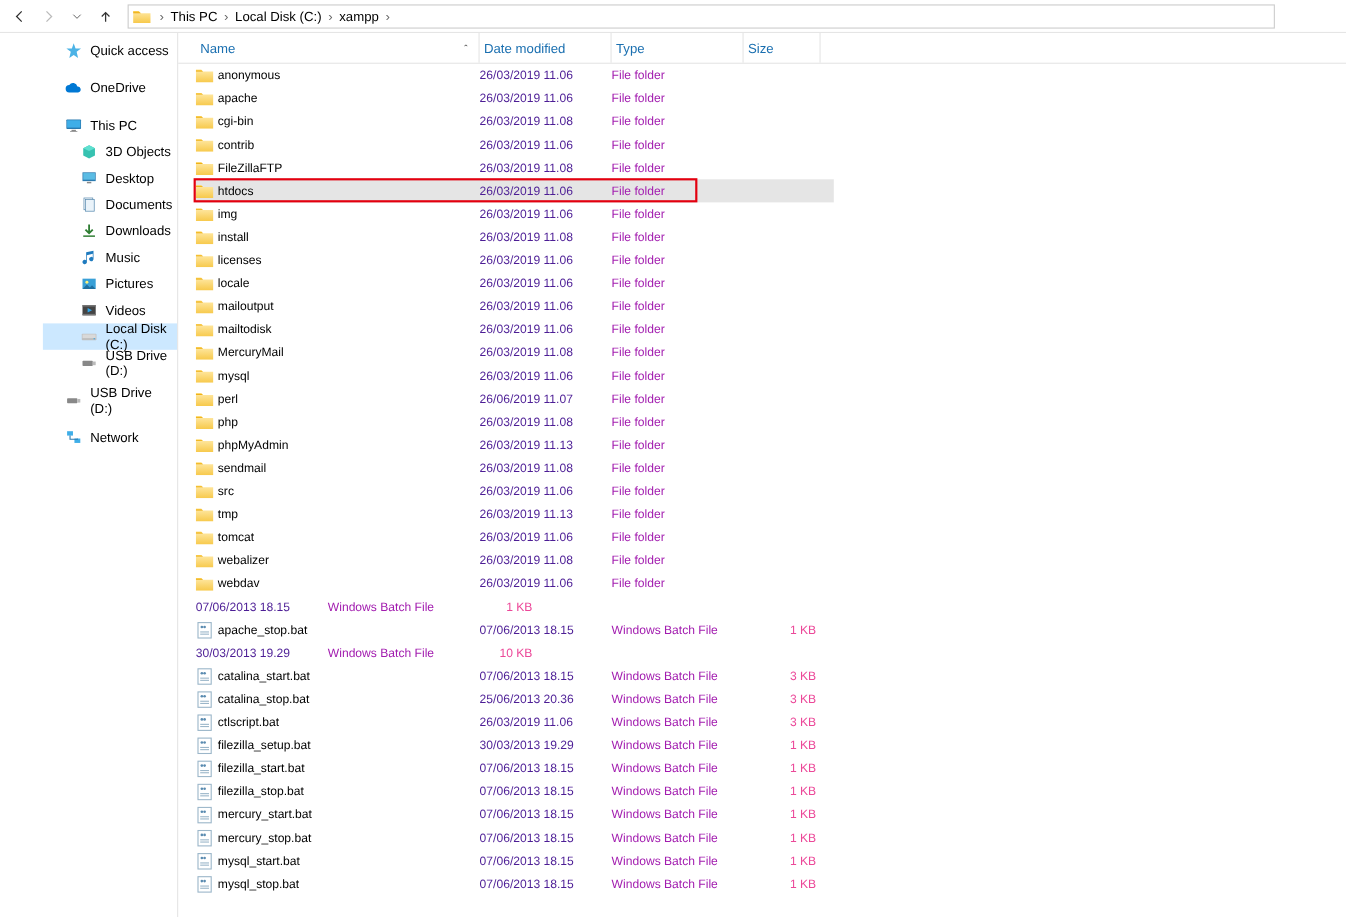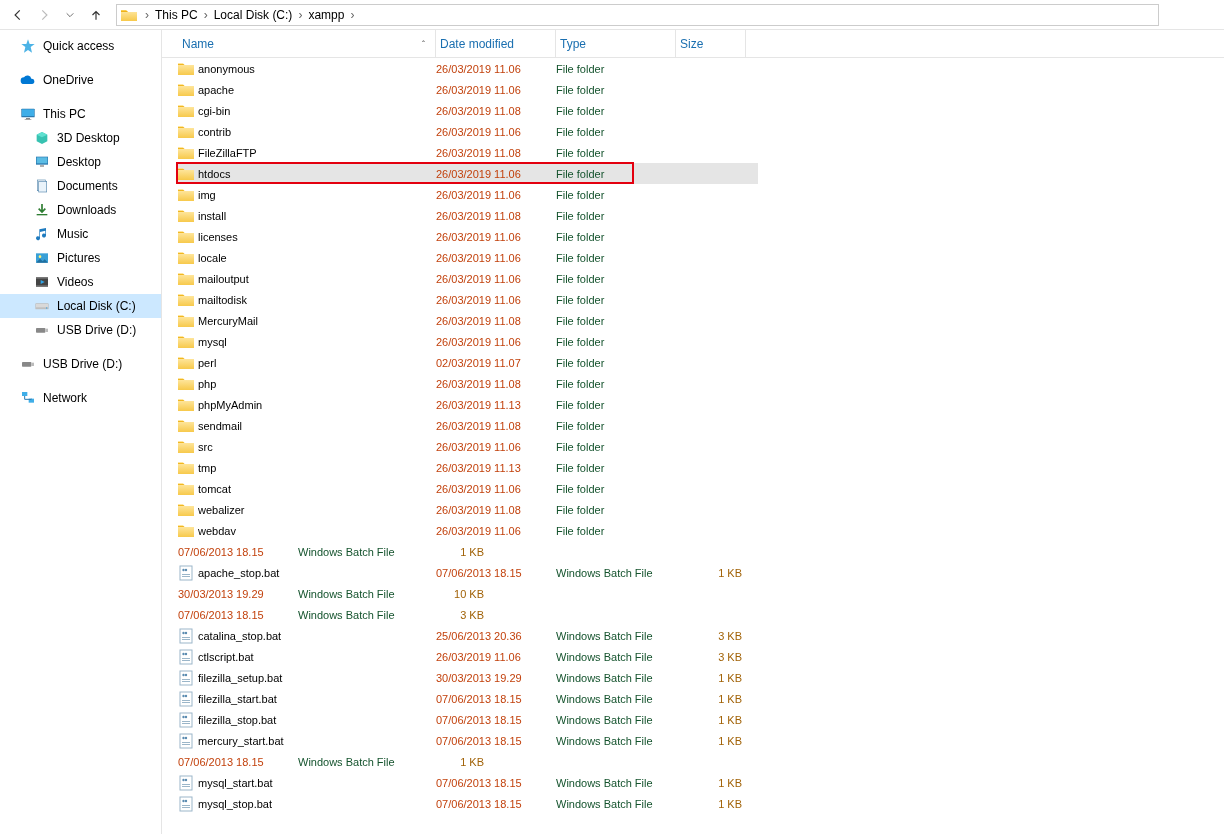--- a/index.html
+++ b/index.html
@@ -8,42 +8,42 @@
   .address-bar { height: 30px; display: flex; align-items: center; border-bottom: 1px solid #e5e5e5; background: #fff; padding: 0 6px; gap: 2px; }
   .nav-btn { width: 24px; height: 24px; display: flex; align-items: center; justify-content: center; color: #555; cursor: default; }
   .nav-btn.disabled { color: #bbb; }
   .breadcrumb-box { display: flex; align-items: center; border: 1px solid #ccc; height: 22px; margin-left: 6px; flex: 0 0 auto; padding-right: 800px; background:#fff; }
   .folder-mini { width: 16px; height: 16px; margin: 0 4px; }
   .bc-arrow { color: #666; padding: 0 4px; display:inline-flex; align-items:center;}
   .bc-item { padding: 0 2px; }
   
   .main { display: flex; height: calc(834px - 30px); }
   
-  .sidebar { width: 162px; border-right: 1px solid #e5e5e5; padding-top: 4px; overflow:hidden; }
+  .sidebar { width: 162px; border-right: 1px solid #e5e5e5; padding-top: 4px; overflow:hidden;padding-left:39px; }
   .side-group { margin-bottom: 10px; }
   .side-item { display: flex; align-items: center; height: 24px; padding-left: 20px; gap: 7px; cursor: default; }
   .side-item.indent { padding-left: 34px; }
   .side-item.selected { background: #cce8ff; }
   .side-ico { width: 16px; height: 16px; display:flex; align-items:center; justify-content:center; }
   
   .content { flex: 1; display: flex; flex-direction: column; }
   .col-headers { height: 28px; display: flex; align-items: center; border-bottom: 1px solid #e5e5e5; font-size: 12px; color: #1a6fb0; padding-left: 16px; }
   .col-headers .col { border-right: 1px solid #e5e5e5; height: 100%; display: flex; align-items: center; padding-left: 4px; }
   .col-name { width: 258px; }
   .col-date { width: 120px; }
   .col-type { width: 120px; }
   .col-size { width: 70px; justify-content:flex-start; }
   .sort-caret { margin-left: auto; margin-right:10px; color:#555; font-size:9px;}
   
   .file-list { flex: 1; overflow: hidden; padding-left: 16px; }
   .row { display: flex; align-items: center; height: 21px; font-size: 11px; }
   .row .c-name { width: 258px; display: flex; align-items: center; gap: 4px; }
-  .row .c-date { width: 120px; color: #c2410c; }
-  .row .c-type { width: 120px; color: #14532d; }
-  .row .c-size { width: 70px; color: #a16207; text-align: right; padding-right: 4px; }
+  .row .c-date { width: 120px; color: #4c1d95; }
+  .row .c-type { width: 120px; color: #a21caf; }
+  .row .c-size { width: 70px; color: #ec4899; text-align: right; padding-right: 4px; }
   .row.sel { background: #e5e5e5; }
   .row-wrap { position: relative; }
   
   svg { display:block; }
 </style>
 </head>
 <body>
 
 <svg width="0" height="0" style="position:absolute">
   <defs>
@@ -131,21 +131,21 @@
         <span>This PC</span>
       </div>
       <div id="thispc-children">
           <div class="side-item indent">
             <span class="side-ico">
               <svg width="16" height="16" viewBox="0 0 24 24">
                 <path d="M12 3l8 4v10l-8 4-8-4V7z" fill="#37c2b1"></path>
                 <path d="M12 3l8 4-8 4-8-4z" fill="#5fe0d0"></path>
               </svg>
             </span>
-            <span>3D Desktop</span>
+            <span>3D Objects</span>
           </div>
           <div class="side-item indent">
             <span class="side-ico">
               <svg width="16" height="16" viewBox="0 0 24 24">
                 <rect x="3" y="4" width="18" height="12" fill="#2a7ab0"></rect>
                 <rect x="4" y="5" width="16" height="9" fill="#5bbce4"></rect>
                 <rect x="9" y="17" width="6" height="2" fill="#888"></rect>
               </svg>
             </span>
             <span>Desktop</span>
@@ -489,21 +489,21 @@
           <div class="row">
             <div class="c-name">
               <span>
                 <svg width="16" height="13" viewBox="0 0 16 13">
                   <path d="M0 1.5h5l1.5 1.5H16V13H0z" fill="url(#fg)"></path>
                   <path d="M0 1.5h5l1.5 1.5H0z" fill="url(#fgt)"></path>
                 </svg>
               </span>
               <span>perl</span>
             </div>
-            <div class="c-date">02/03/2019 11.07</div>
+            <div class="c-date">26/06/2019 11.07</div>
             <div class="c-type">File folder</div>
             <div class="c-size"></div>
           </div>
         </div>
         <div class="row-wrap">
           <div class="row">
             <div class="c-name">
               <span>
                 <svg width="16" height="13" viewBox="0 0 16 13">
                   <path d="M0 1.5h5l1.5 1.5H16V13H0z" fill="url(#fg)"></path>
@@ -657,20 +657,32 @@
         </div>
         <div class="row-wrap">
           <div class="row">
             <div class="c-date">30/03/2013 19.29</div>
             <div class="c-type">Windows Batch File</div>
             <div class="c-size">10 KB</div>
           </div>
         </div>
         <div class="row-wrap">
           <div class="row">
+            <div class="c-name">
+              <span>
+                <svg width="16" height="16" viewBox="0 0 16 16">
+                  <rect x="2" y="1" width="12" height="14" fill="#fff" stroke="#9bb6c9"></rect>
+                  <circle cx="5.5" cy="5" r="1.2" fill="#5a8bb0"></circle>
+                  <circle cx="8" cy="5" r="1.2" fill="#5a8bb0"></circle>
+                  <rect x="4" y="9" width="8" height="1" fill="#9bb6c9"></rect>
+                  <rect x="4" y="11" width="8" height="1" fill="#9bb6c9"></rect>
+                </svg>
+              </span>
+              <span>catalina_start.bat</span>
+            </div>
             <div class="c-date">07/06/2013 18.15</div>
             <div class="c-type">Windows Batch File</div>
             <div class="c-size">3 KB</div>
           </div>
         </div>
         <div class="row-wrap">
           <div class="row">
             <div class="c-name">
               <span>
                 <svg width="16" height="16" viewBox="0 0 16 16">
@@ -778,20 +790,32 @@
               </span>
               <span>mercury_start.bat</span>
             </div>
             <div class="c-date">07/06/2013 18.15</div>
             <div class="c-type">Windows Batch File</div>
             <div class="c-size">1 KB</div>
           </div>
         </div>
         <div class="row-wrap">
           <div class="row">
+            <div class="c-name">
+              <span>
+                <svg width="16" height="16" viewBox="0 0 16 16">
+                  <rect x="2" y="1" width="12" height="14" fill="#fff" stroke="#9bb6c9"></rect>
+                  <circle cx="5.5" cy="5" r="1.2" fill="#5a8bb0"></circle>
+                  <circle cx="8" cy="5" r="1.2" fill="#5a8bb0"></circle>
+                  <rect x="4" y="9" width="8" height="1" fill="#9bb6c9"></rect>
+                  <rect x="4" y="11" width="8" height="1" fill="#9bb6c9"></rect>
+                </svg>
+              </span>
+              <span>mercury_stop.bat</span>
+            </div>
             <div class="c-date">07/06/2013 18.15</div>
             <div class="c-type">Windows Batch File</div>
             <div class="c-size">1 KB</div>
           </div>
         </div>
         <div class="row-wrap">
           <div class="row">
             <div class="c-name">
               <span>
                 <svg width="16" height="16" viewBox="0 0 16 16">

